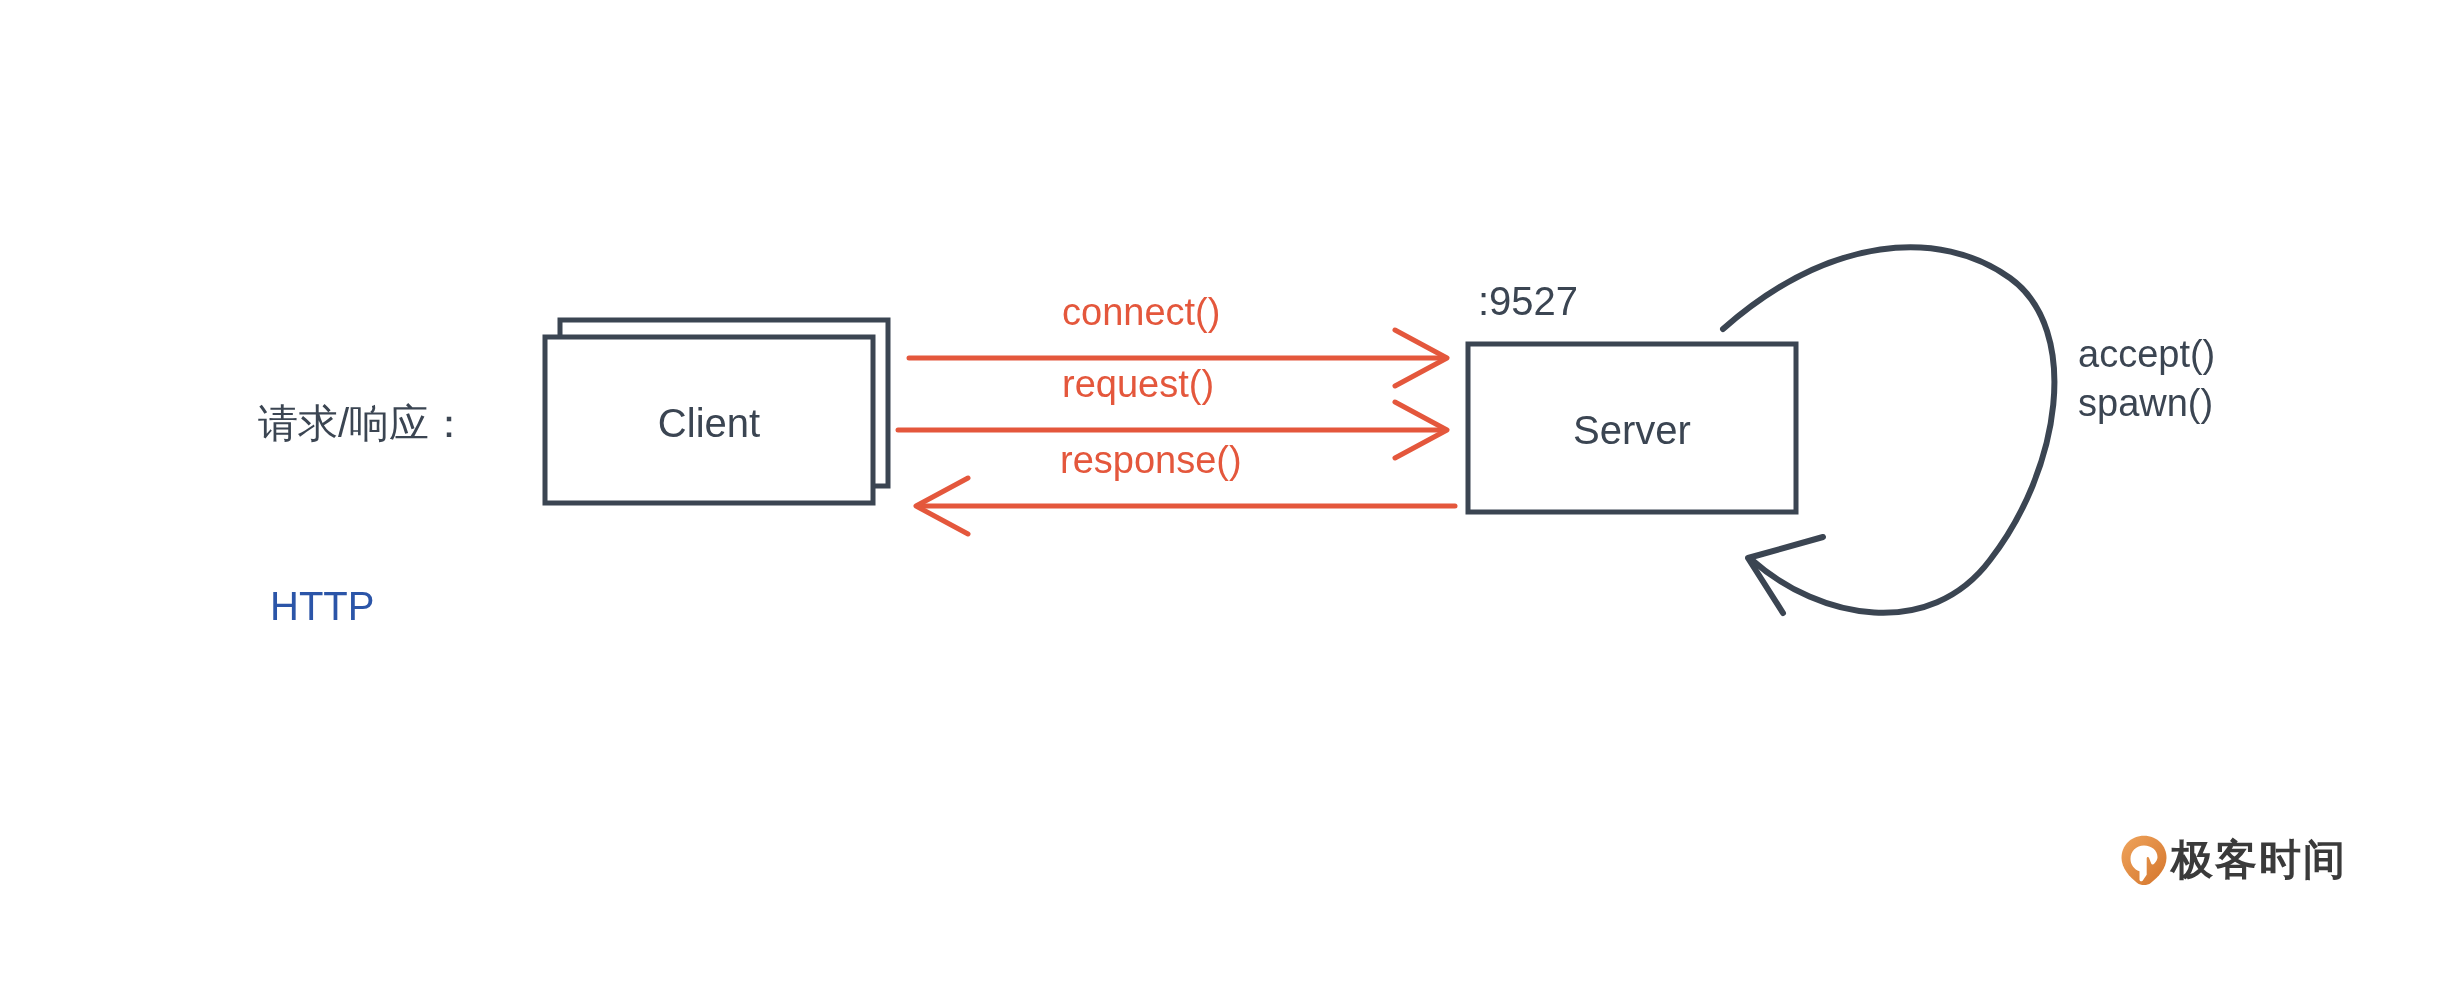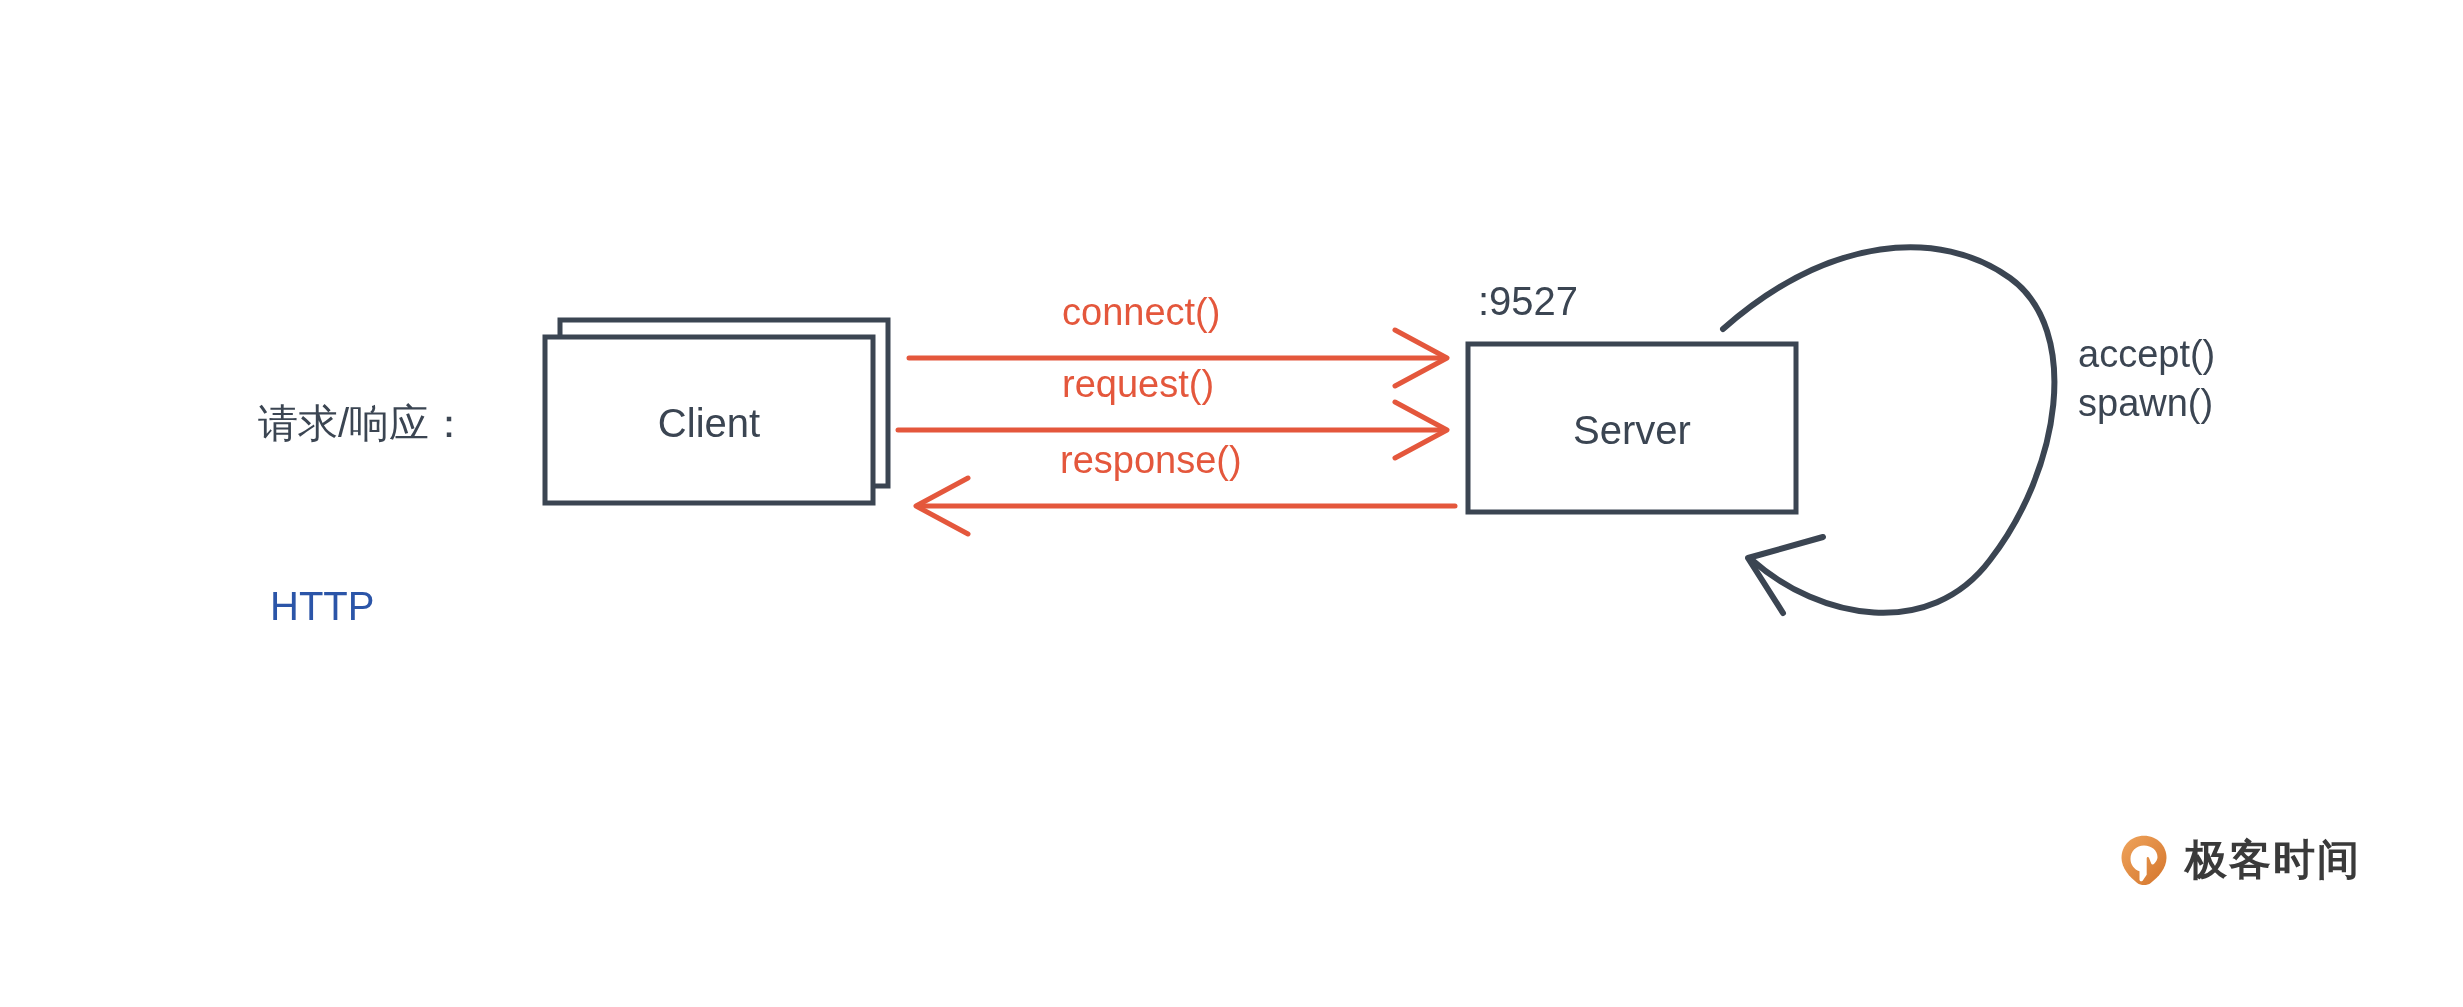--- a/index.html
+++ b/index.html
@@ -54,21 +54,20 @@
     fill: #ffffff;
     stroke: #3b4552;
     stroke-width: 5;
   }
   .logo-wrap {
     position: absolute;
     left: 2117px;
     top: 833px;
     display: flex;
     align-items: center;
-    gap: 14px;
   }
   .logo-mark {
     width: 54px;
     height: 54px;
     flex: 0 0 auto;
   }
   .logo-text {
     font-family: "DejaVu Sans", "Liberation Sans", sans-serif;
     font-size: 42px;
     font-weight: 700;

